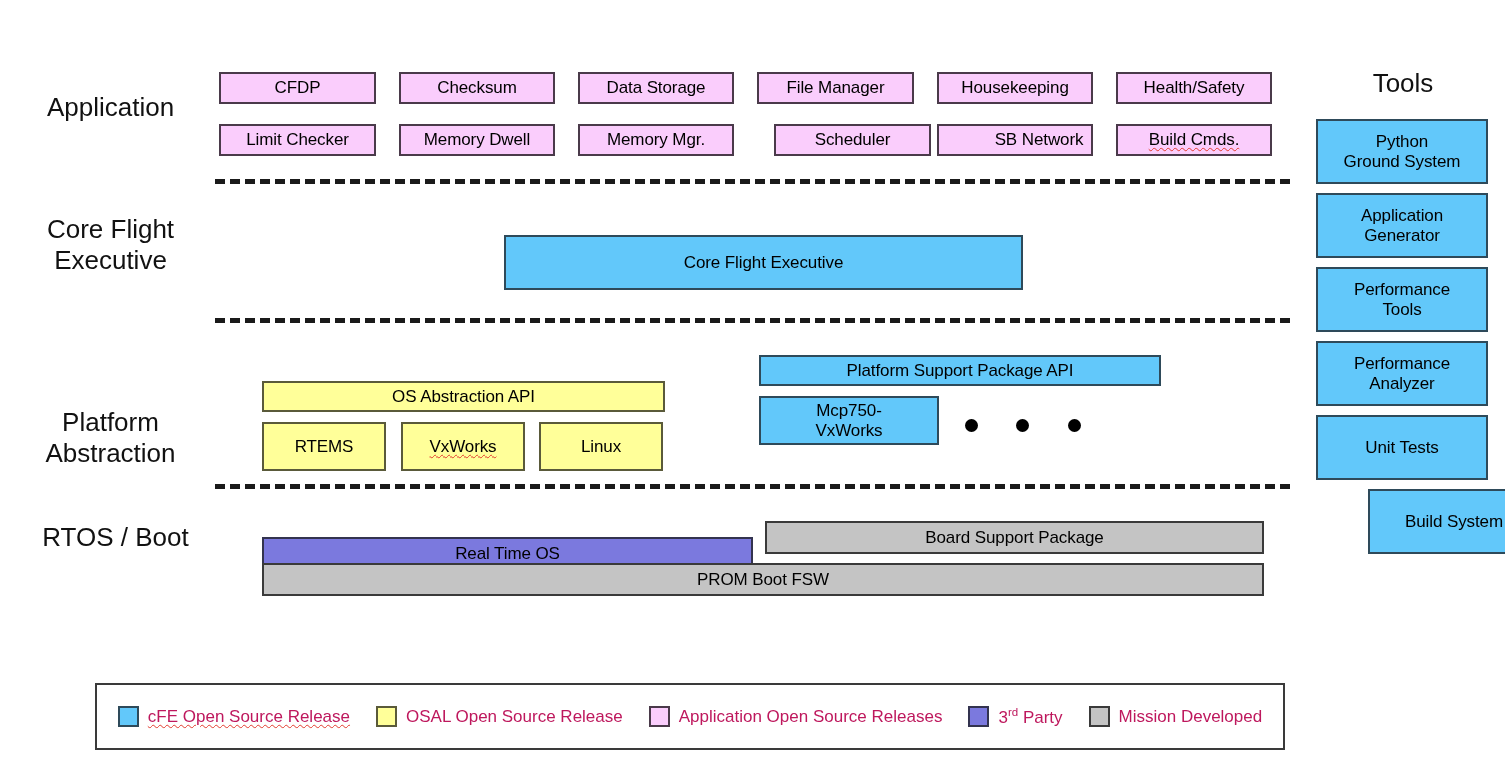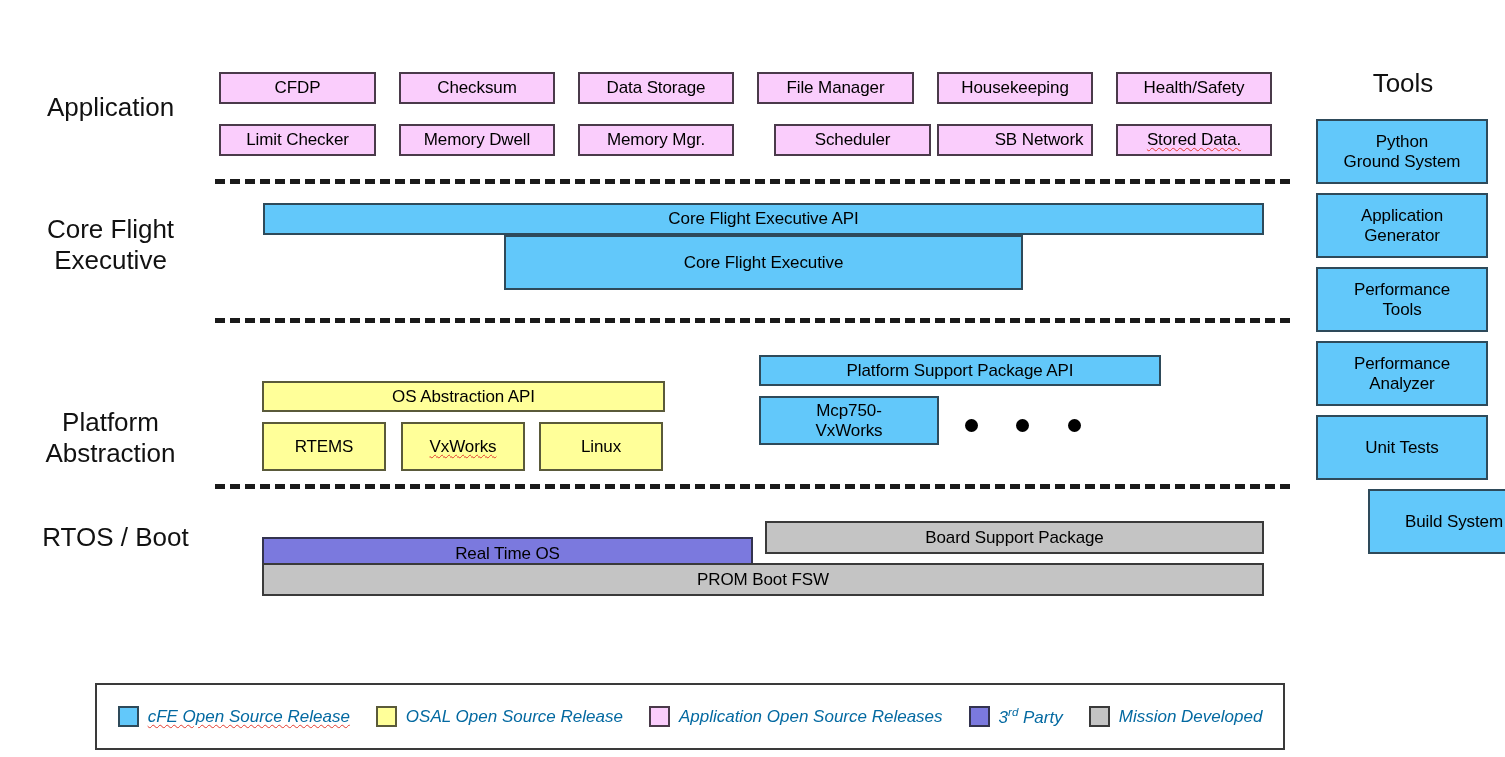--- a/index.html
+++ b/index.html
@@ -81,22 +81,21 @@
     align-items: center;
     justify-content: center;
     gap: 26px;
     padding: 0 16px;
   }
   .legend-item {
     display: flex;
     align-items: center;
     gap: 9px;
     font-size: 17px;
-    color: #0369a1;
-    font-style: italic;
+    color: #be185d;
   }
   .swatch {
     width: 21px;
     height: 21px;
     box-sizing: border-box;
     border: 2px solid #3a3a3a;
     flex: 0 0 auto;
   }
   .swatch.blue   { background: #62c8fa; border-color: #2e4a5a; }
   .swatch.yellow { background: #ffff99; border-color: #5a5a3a; }
@@ -126,26 +125,25 @@
   <div class="box pink" style="left:757px; top:72px; width:157px; height:32px;">File Manager</div>
   <div class="box pink" style="left:937px; top:72px; width:156px; height:32px;">Housekeeping</div>
   <div class="box pink" style="left:1116px; top:72px; width:156px; height:32px;">Health/Safety</div>
 
   <div class="box pink" style="left:219px; top:124px; width:157px; height:32px;">Limit Checker</div>
   <div class="box pink" style="left:399px; top:124px; width:156px; height:32px;">Memory Dwell</div>
   <div class="box pink" style="left:578px; top:124px; width:156px; height:32px;">Memory Mgr.</div>
   <div class="box pink" style="left:757px; top:124px; width:157px; height:32px;margin-left:17px;">Scheduler</div>
   <div class="box pink" style="left:937px; top:124px; width:156px; height:32px;padding-left:48px;">SB Network</div>
   <div class="box pink" style="left:1116px; top:124px; width:156px; height:32px;">
-    <span class="spell">Stored Data.</span>
+    <span class="spell">Build Cmds.</span>
   </div>
 
   <div class="dashline" style="left:215px; top:179px; width:1075px;"></div>
 
-  <div class="box blue" style="left:263px; top:203px; width:1001px; height:32px;">Core Flight Executive API</div>
   <div class="box blue" style="left:504px; top:235px; width:519px; height:55px;">Core Flight Executive</div>
 
   <div class="dashline" style="left:215px; top:318px; width:1075px;"></div>
 
   <div class="box yellow" style="left:262px; top:355px; width:403px; height:31px;">OS Abstraction API</div>
 
   <div class="box yellow" style="left:262px; top:396px; width:124px; height:49px;">RTEMS</div>
   <div class="box yellow" style="left:401px; top:396px; width:124px; height:49px;">
     <span class="spell">VxWorks</span>
   </div>

